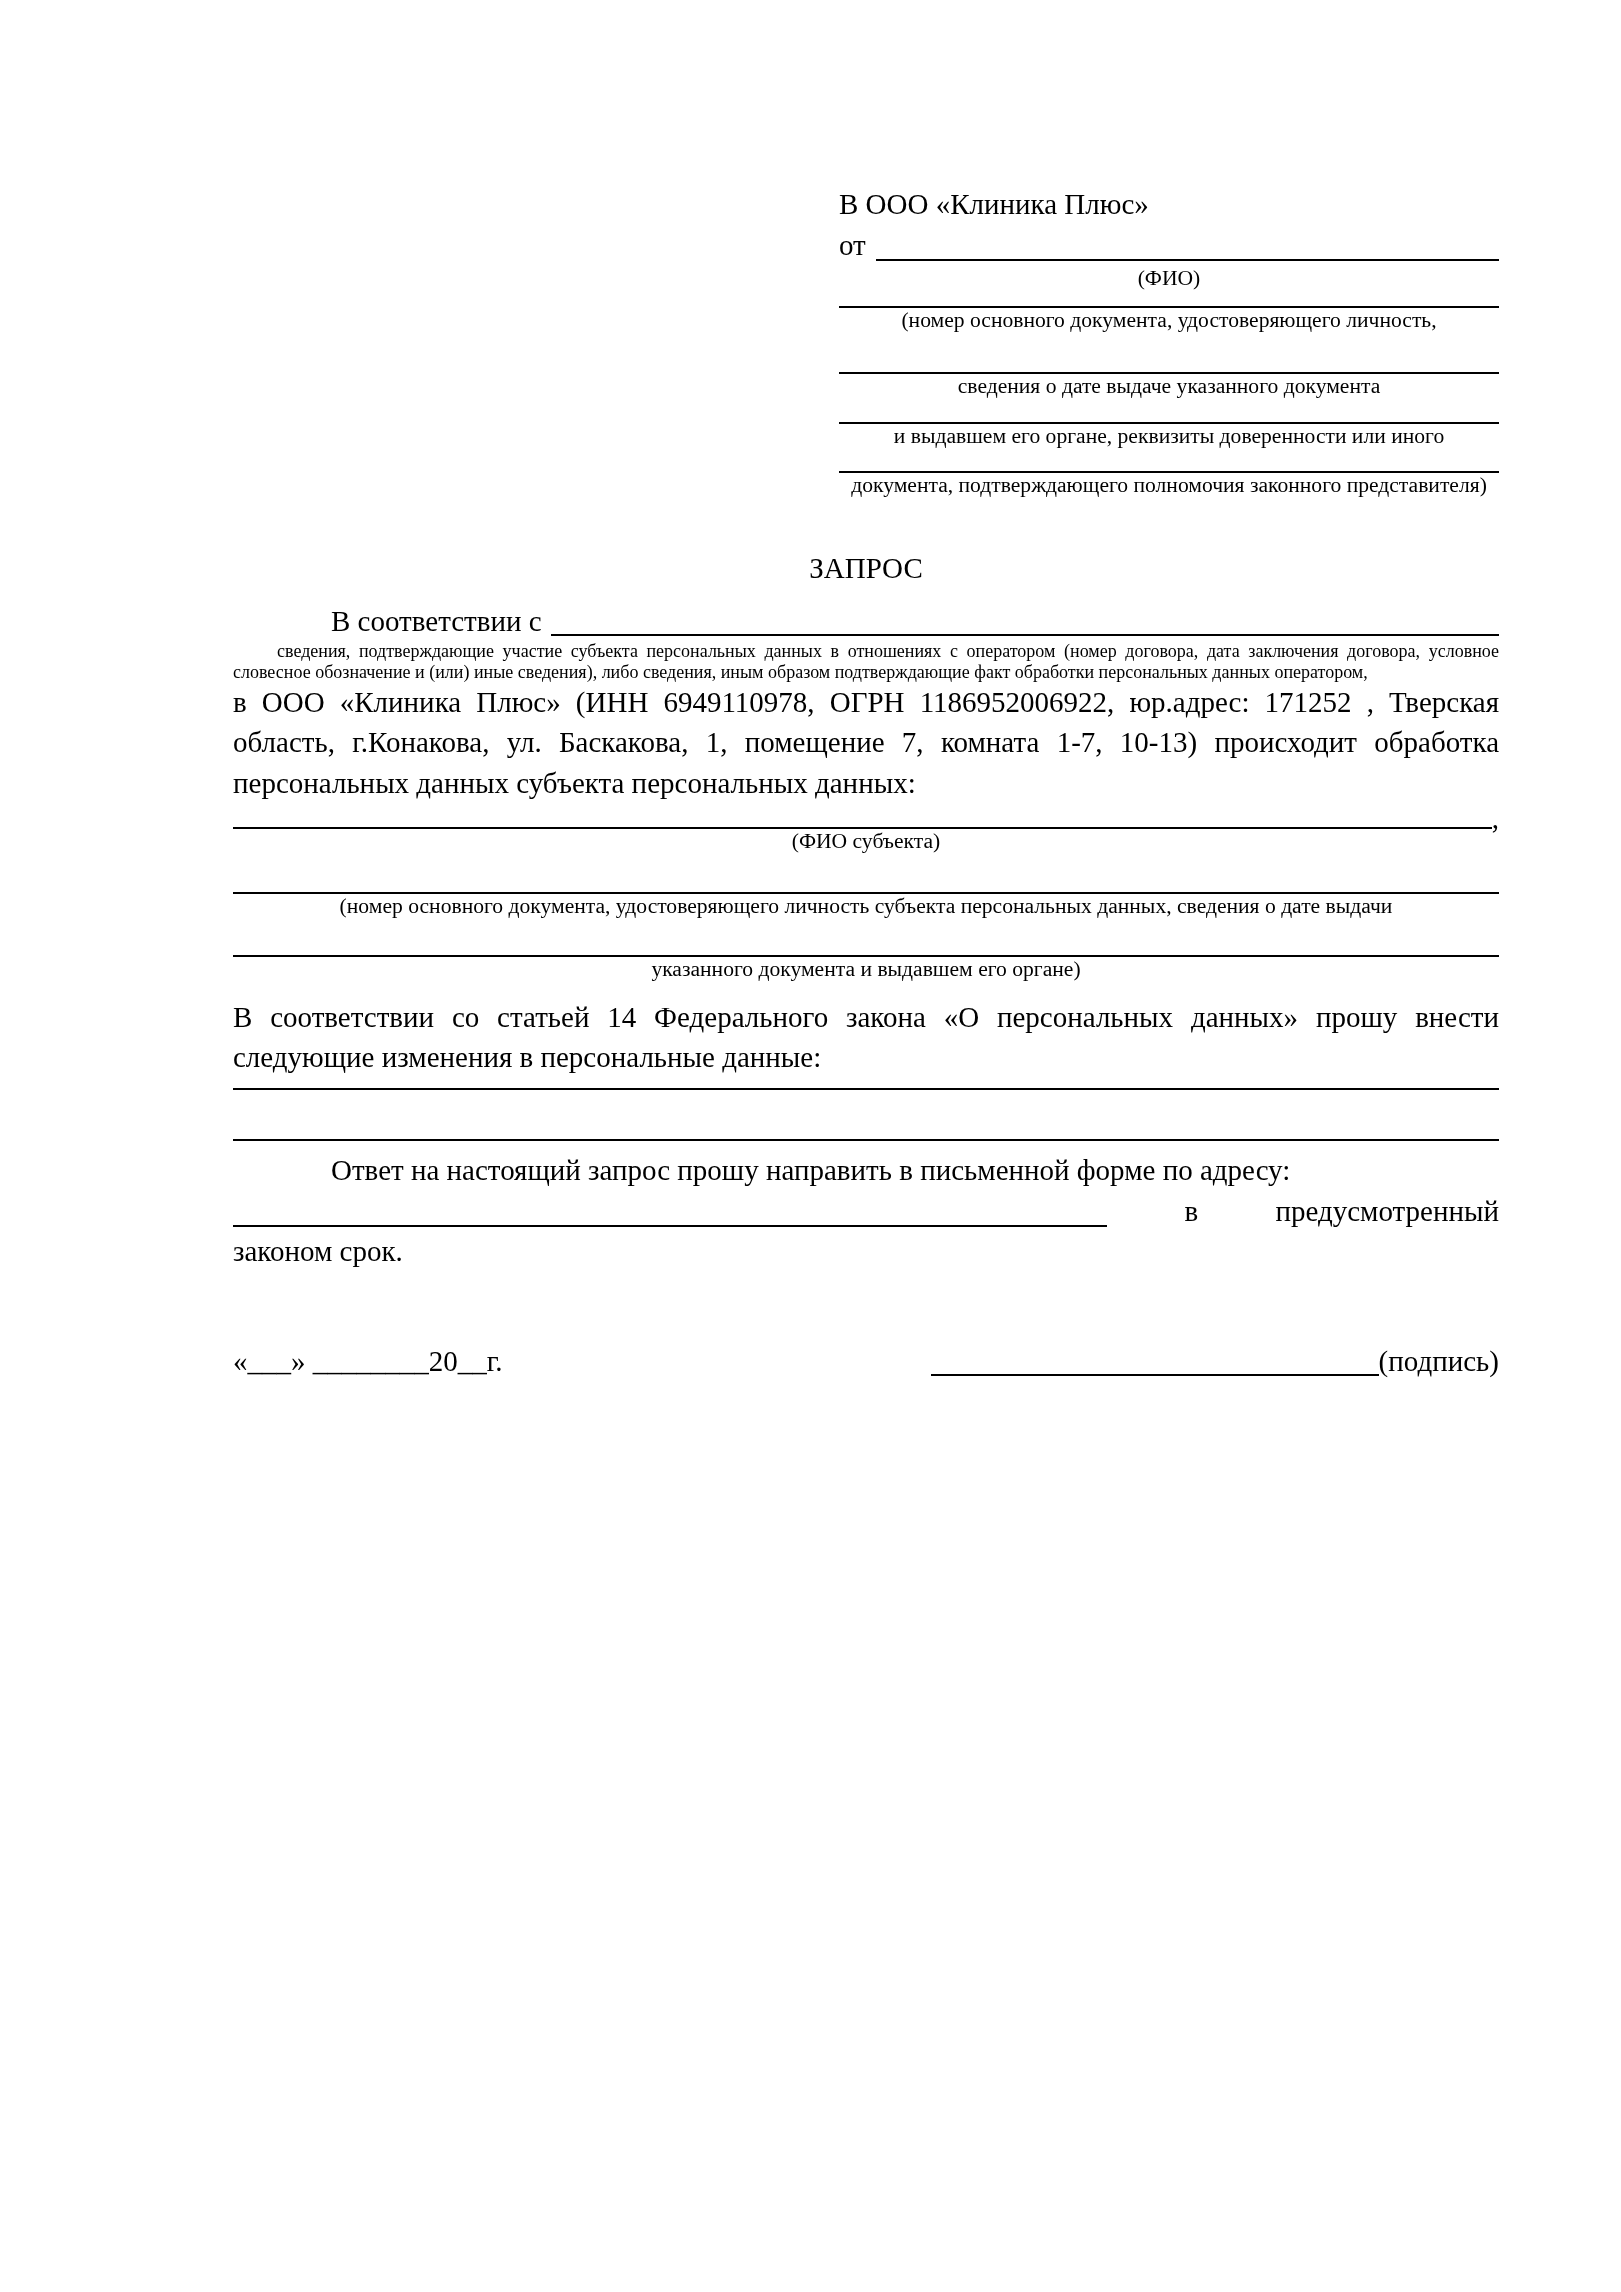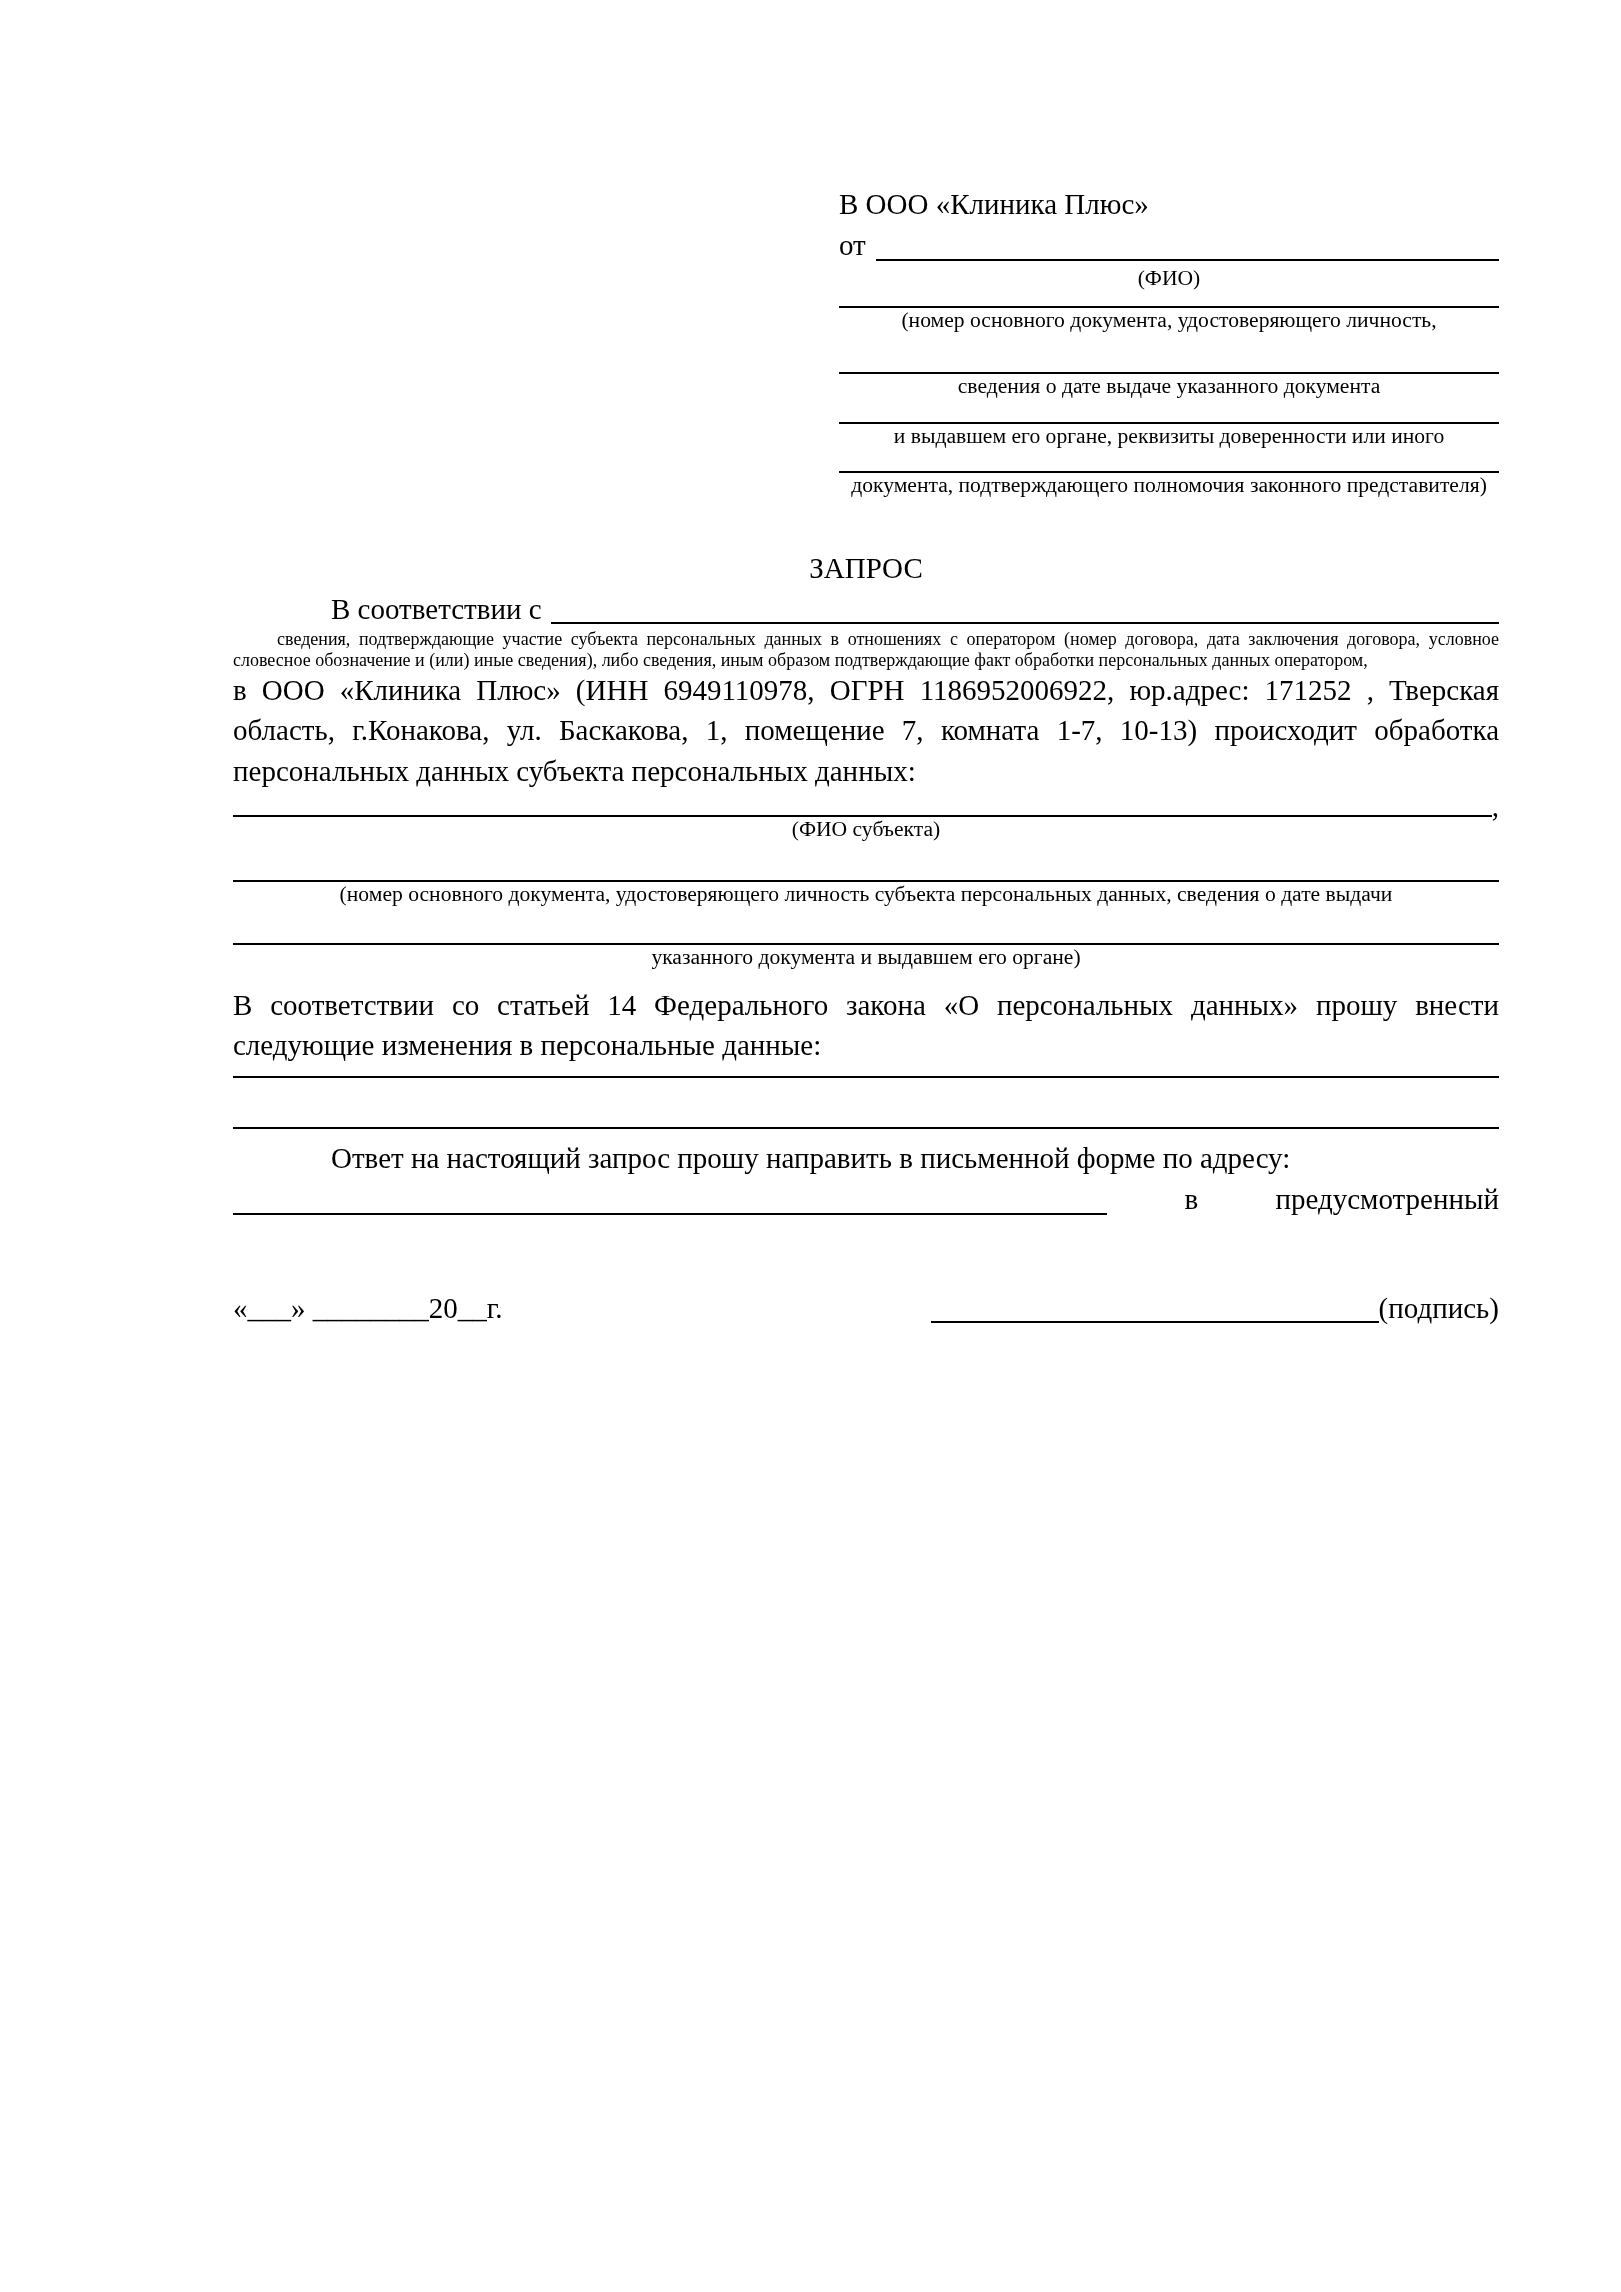--- a/index.html
+++ b/index.html
@@ -19,21 +19,21 @@
   .addr { margin-top:27.4px; margin-left:auto; width:660px; line-height:1.4; }
   .row { display:flex;justify-content:center; }
   .fill { flex:1 1 auto; border-bottom:2.9px solid #000; margin-bottom:4.9px; }
   .cap { font-size:21.6px; line-height:1.2; text-align:center; }
   .line { border-bottom:2.9px solid #000; height:0; }
   .addr .line { margin-top:38px; }
   .addr .line.first { margin-top:14.7px; }
   .addr .line.tight { margin-top:21.6px; }
   .zapros { margin-top:49px; text-align:center; line-height:1.4; }
   .accord { line-height:1.4; }
-  .accord .lead { margin-left:98px; white-space:nowrap; padding-right:9.8px; }
+  .accord .lead { margin-left:98px; white-space:nowrap; padding-right:9.8px;margin-top:12px; }
   .fine { margin:0; font-size:18px; line-height:1.13; text-align:justify; text-indent:44px; }
   .par { margin:0; text-align:justify; line-height:1.4; }
   .subject-row { display:flex; height:23.5px; margin-top:2px; }
   .subject-row .fill { margin-bottom:0; }
   .subject-row .comma { line-height:25.5px; }
   .mt38 { margin-top:37px; }
   .mt36 { margin-top:35px; }
   .law { margin-top:13.7px; }
   .bl1 { margin-top:9.8px; }
   .bl2 { margin-top:49px; }
@@ -106,20 +106,21 @@
   <p class="par reply">Ответ на настоящий запрос прошу направить в письменной форме по адресу:</p>
 
   <div class="reply-row">
     <span class="fill"></span>
     <span class="gap"></span>
     <span>в</span>
     <span class="gap"></span>
     <span class="w2">предусмотренный</span>
   </div>
 
+  <div class="closing">законом срок.</div>
 
   <div class="footer">
     <span>«___» ________20__г.</span>
     <span class="sig">
       <span class="fill"></span>
       <span>(подпись)</span>
     </span>
   </div>
 
 </div>

